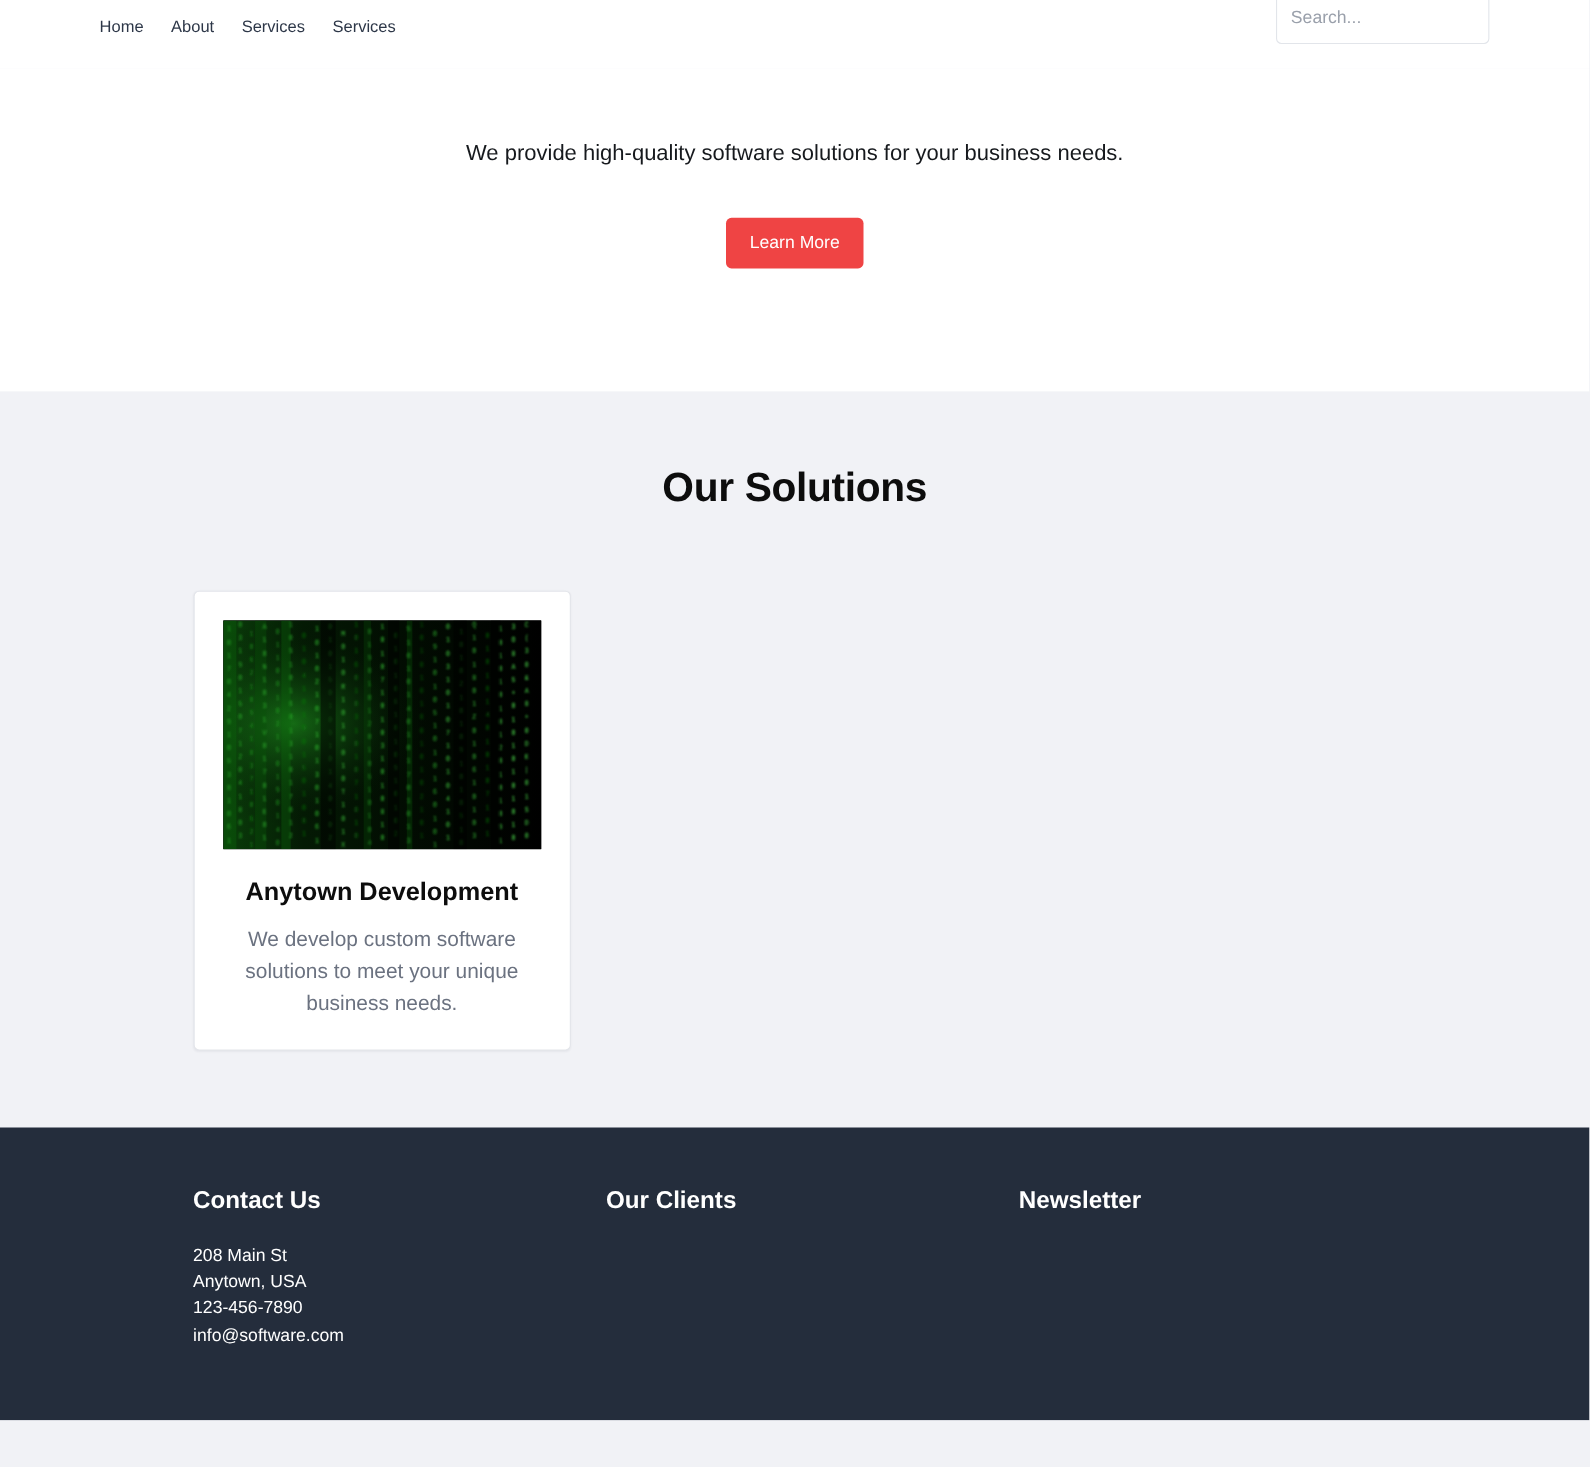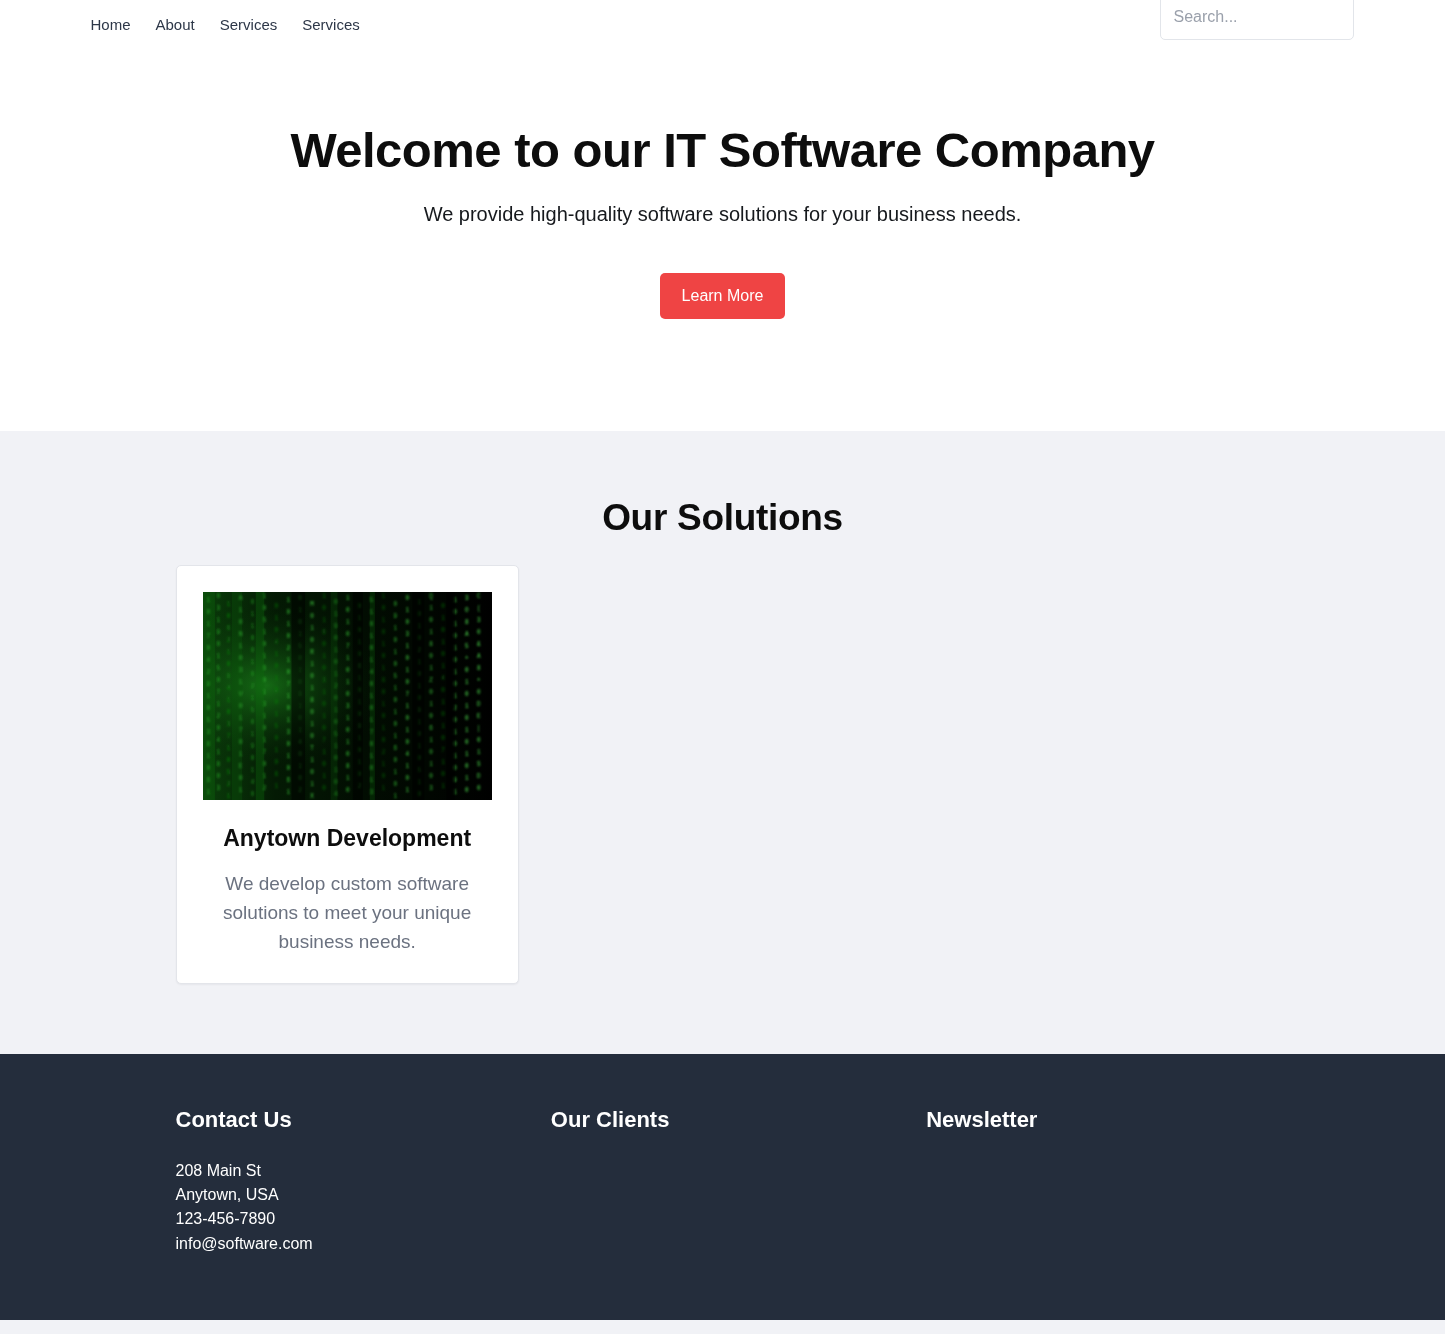--- a/index.html
+++ b/index.html
@@ -120,21 +120,21 @@
     padding: 0 88px 0 88px;
   }
 
   .section-title {
     text-align: center;
     font-size: 37px;
     line-height: 1.15;
     font-weight: 700;
     letter-spacing: -0.3px;
     color: #0d0d0d;
-    margin-bottom: 26px;
+    margin-bottom: 72px;
   }
 
   .cards-grid {
     display: grid;
     grid-template-columns: repeat(3, 1fr);
     gap: 32px;
   }
 
   .card {
     background: #ffffff;
@@ -218,21 +218,20 @@
         </li>
       </ul>
     </nav>
     <div class="search-wrap">
       <input class="search-input" type="text" placeholder="Search..." style="">
     </div>
   </div>
 </header>
 
 <section class="hero">
-  <h1>Welcome to our IT Software Company</h1>
   <p>We provide high-quality software solutions for your business needs.</p>
   <button class="btn-primary">Learn More</button>
 </section>
 
 <section class="solutions">
   <div class="container">
     <h2 class="section-title">Our Solutions</h2>
     <div class="cards-grid">
 
       <div class="card">

